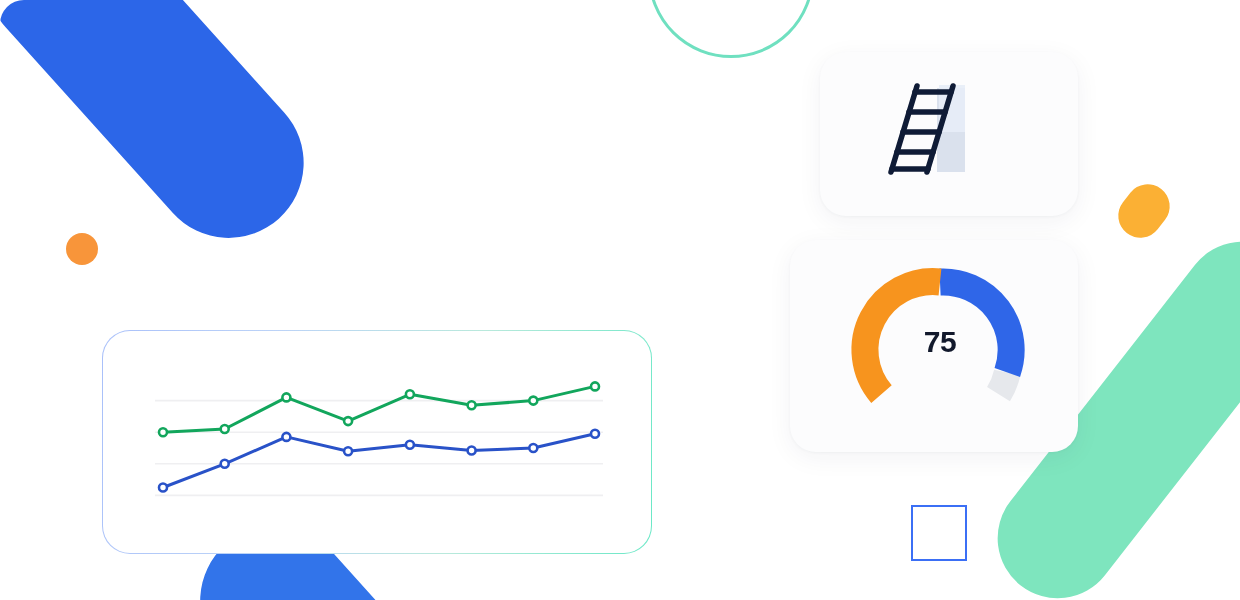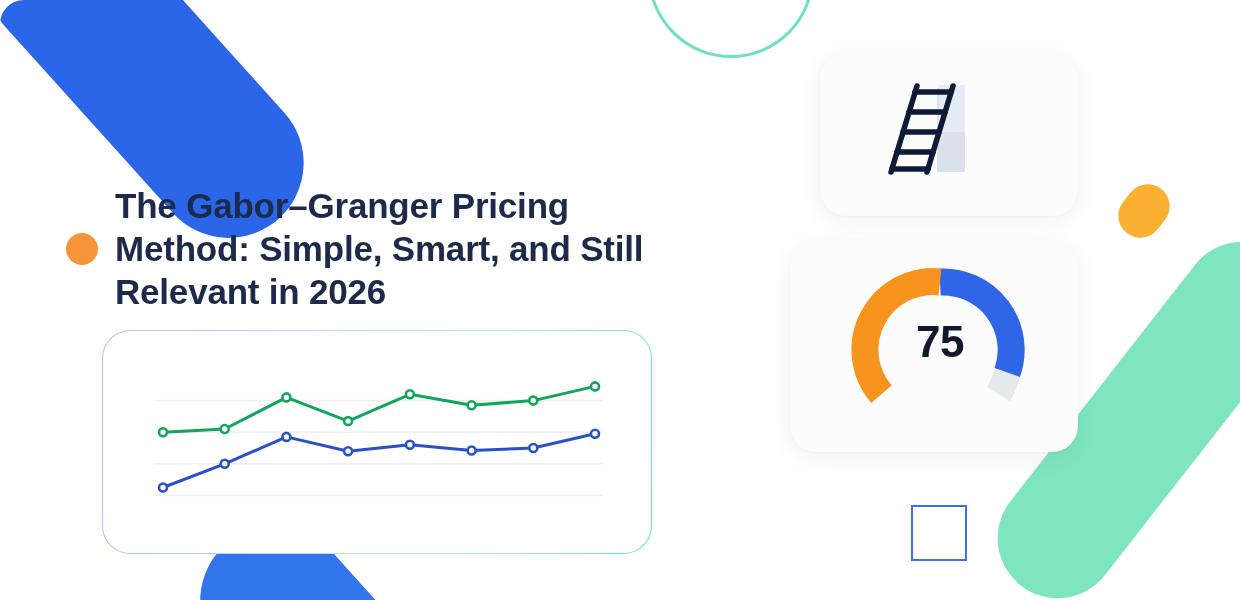--- a/index.html
+++ b/index.html
@@ -118,21 +118,21 @@
   #gauge-wrap {
     position: absolute;
     left: 845px; top: 255px;
     width: 190px; height: 160px;
   }
   #gauge-value {
     position: absolute;
     left: 0; top: 0;
     width: 190px; height: 160px;
     display: flex; align-items: center; justify-content: center;
-    font-size: 44px; font-weight: 700;
+    font-size: 30px; font-weight: 700;
     color: #12192C;
     letter-spacing: -0.5px;
     padding-top: 14px;
   }
 
   
   #ladder-wrap {
     position: absolute;
     left: 875px; top: 72px;
     width: 120px; height: 115px;
@@ -176,23 +176,20 @@
       <path d="M 153.5 139.1 A 68 68 0 0 0 162.3 117.5" fill="none" stroke="#E6E8EC" stroke-width="27" stroke-linecap="butt"></path>
 
       <path d="M 162.3 117.5 A 68 68 0 0 0 95 27" fill="none" stroke="#2F66E8" stroke-width="27" stroke-linecap="butt"></path>
 
       <path d="M 95 27 A 68 68 0 0 0 36.5 139.1" fill="none" stroke="#F7941E" stroke-width="27" stroke-linecap="butt"></path>
     </svg>
     <div id="gauge-value">75</div>
   </div>
 
   <div id="orange-dot"></div>
-  <div id="page-title">The Gabor–Granger Pricing
-Method: Simple, Smart, and Still
-Relevant in 2026</div>
 
   <div id="chart-card">
     <svg id="chart-svg" width="550" height="224" viewBox="0 0 550 224">
       <g id="gridlines">
           <line x1="52" x2="500" y1="69.6" y2="69.6" stroke="#EFEFF1" stroke-width="1.6"></line>
           <line x1="52" x2="500" y1="101.2" y2="101.2" stroke="#EFEFF1" stroke-width="1.6"></line>
           <line x1="52" x2="500" y1="132.8" y2="132.8" stroke="#EFEFF1" stroke-width="1.6"></line>
           <line x1="52" x2="500" y1="164.4" y2="164.4" stroke="#EFEFF1" stroke-width="1.6"></line>
         </g>
       <g id="series-group">

